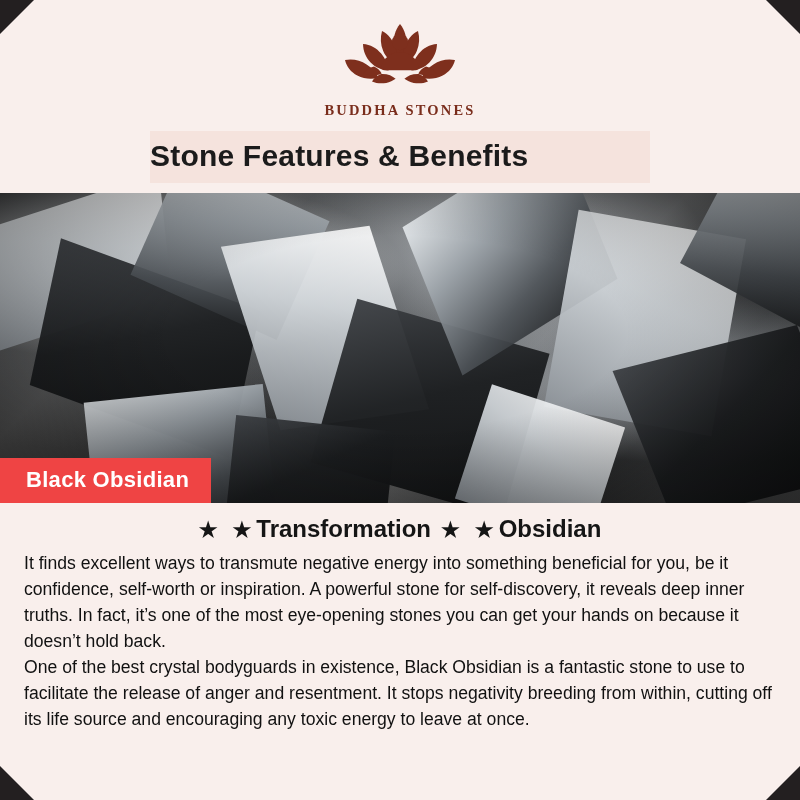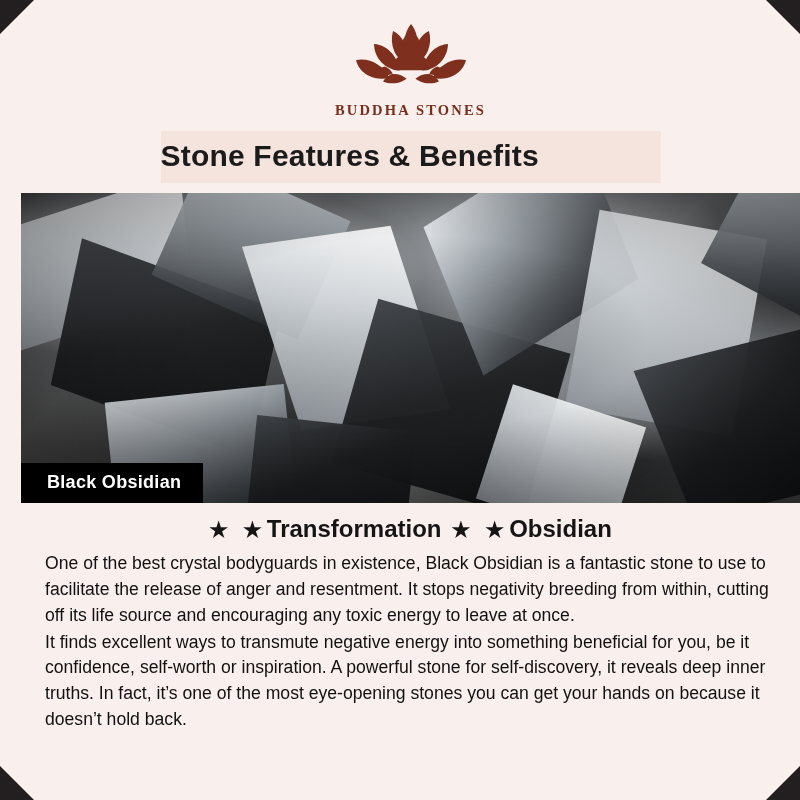--- a/index.html
+++ b/index.html
@@ -13,21 +13,20 @@
     background: #f7eeea;
     overflow: hidden;
   }
   .page {
     position: relative;
     width: 800px;
     height: 800px;
     background: #f9efec;
     box-sizing: border-box;
     overflow: hidden;
-    padding-left: 21px;
   }
   
   .corner {
     position: absolute;
     width: 0;
     height: 0;
     z-index: 5;
   }
   .corner-tl {
     top: 0; left: 0;
@@ -120,23 +119,23 @@
   }
   .hero-vignette {
     position: absolute;
     inset: 0;
     background: radial-gradient(ellipse at 50% 45%, rgba(0,0,0,0) 40%, rgba(0,0,0,0.45) 100%);
   }
   .stone-label {
     position: absolute;
     left: 0;
     bottom: 0;
-    background: #000000;
+    background: #ef4444;
     color: #ffffff;
-    font-size: 18px;
+    font-size: 22px;
     font-weight: bold;
     padding: 9px 22px 10px 26px;
     letter-spacing: 0.3px;
   }
 
   
   .benefits {
     display: flex;
     justify-content: center;
     align-items: baseline;
@@ -244,17 +243,17 @@
     <div class="benefit">
       <span class="star">★</span>
     </div>
     <div class="benefit">
       <span class="star">★</span>
       <span>Obsidian</span>
     </div>
   </div>
 
   <div class="copy">
+    <p>It finds excellent ways to transmute negative energy into something beneficial for you, be it confidence, self-worth or inspiration. A powerful stone for self-discovery, it reveals deep inner truths. In fact, it’s one of the most eye-opening stones you can get your hands on because it doesn’t hold back.</p>
     <p>One of the best crystal bodyguards in existence, Black Obsidian is a fantastic stone to use to facilitate the release of anger and resentment. It stops negativity breeding from within, cutting off its life source and encouraging any toxic energy to leave at once.</p>
-    <p>It finds excellent ways to transmute negative energy into something beneficial for you, be it confidence, self-worth or inspiration. A powerful stone for self-discovery, it reveals deep inner truths. In fact, it’s one of the most eye-opening stones you can get your hands on because it doesn’t hold back.</p>
   </div>
 
 </div>
 
 </body></html>

